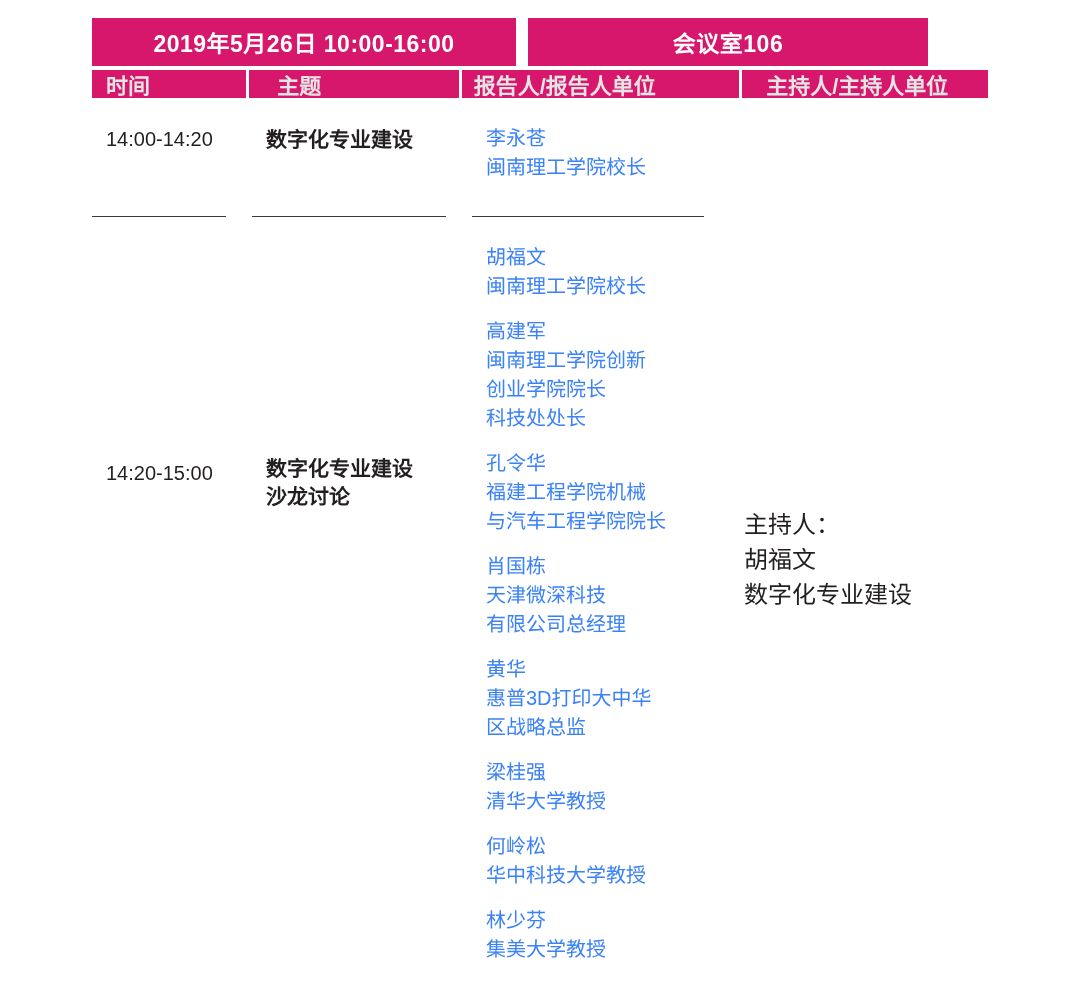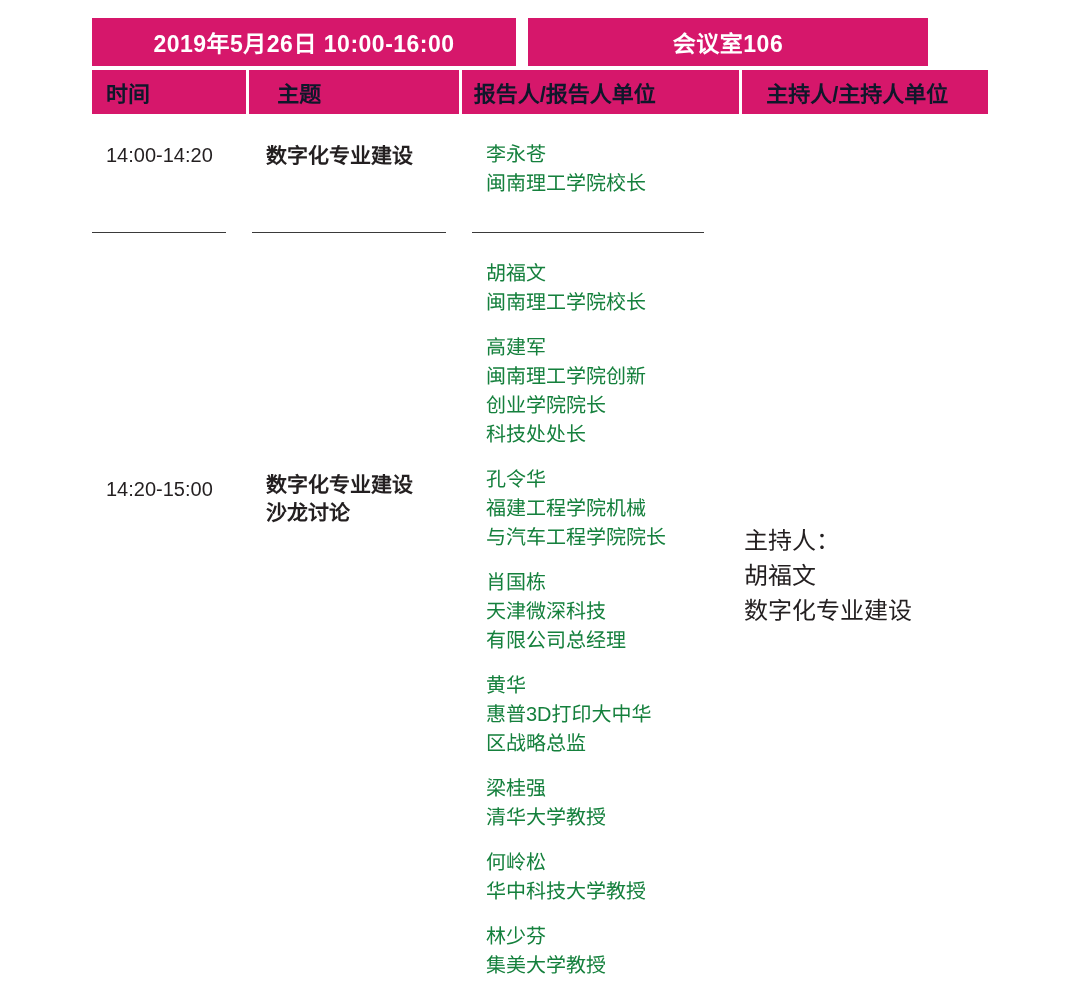--- a/index.html
+++ b/index.html
@@ -39,23 +39,23 @@
     letter-spacing: 0.5px;
   }
   .banner-date { width: 424px; }
   .banner-gap  { width: 12px; background: #ffffff; }
   .banner-room { width: 400px; }
 
   
   .colhead {
     display: flex;
     width: 896px;
-    height: 44px;
+    height: 28px;
     background: #d6176b;
-    color: #0f172a;
+    color: #e5e5e5;
     margin-top: 4px;
     font-size: 22px;
     font-weight: bold;
     align-items: flex-end;
     box-sizing: border-box;
   }
   .colhead .ch {
     display: flex;
     align-items: center;
     height: 100%;
@@ -100,21 +100,21 @@
     color: #231f20;
     padding: 28px 0 0 14px;
     line-height: 1.35;
   }
   .speaker-block {
     padding: 26px 0 0 14px;
   }
   .spk {
     font-size: 20px;
     line-height: 1.45;
-    color: #15803d;
+    color: #3b82f6;
     margin-bottom: 16px;
   }
   .spk:last-child { margin-bottom: 0; }
   .spk .name { display: block; }
   .spk .affil { display: block; }
   .host-block {
     padding-left: 14px;
     font-size: 24px;
     line-height: 1.45;
     color: #231f20;

